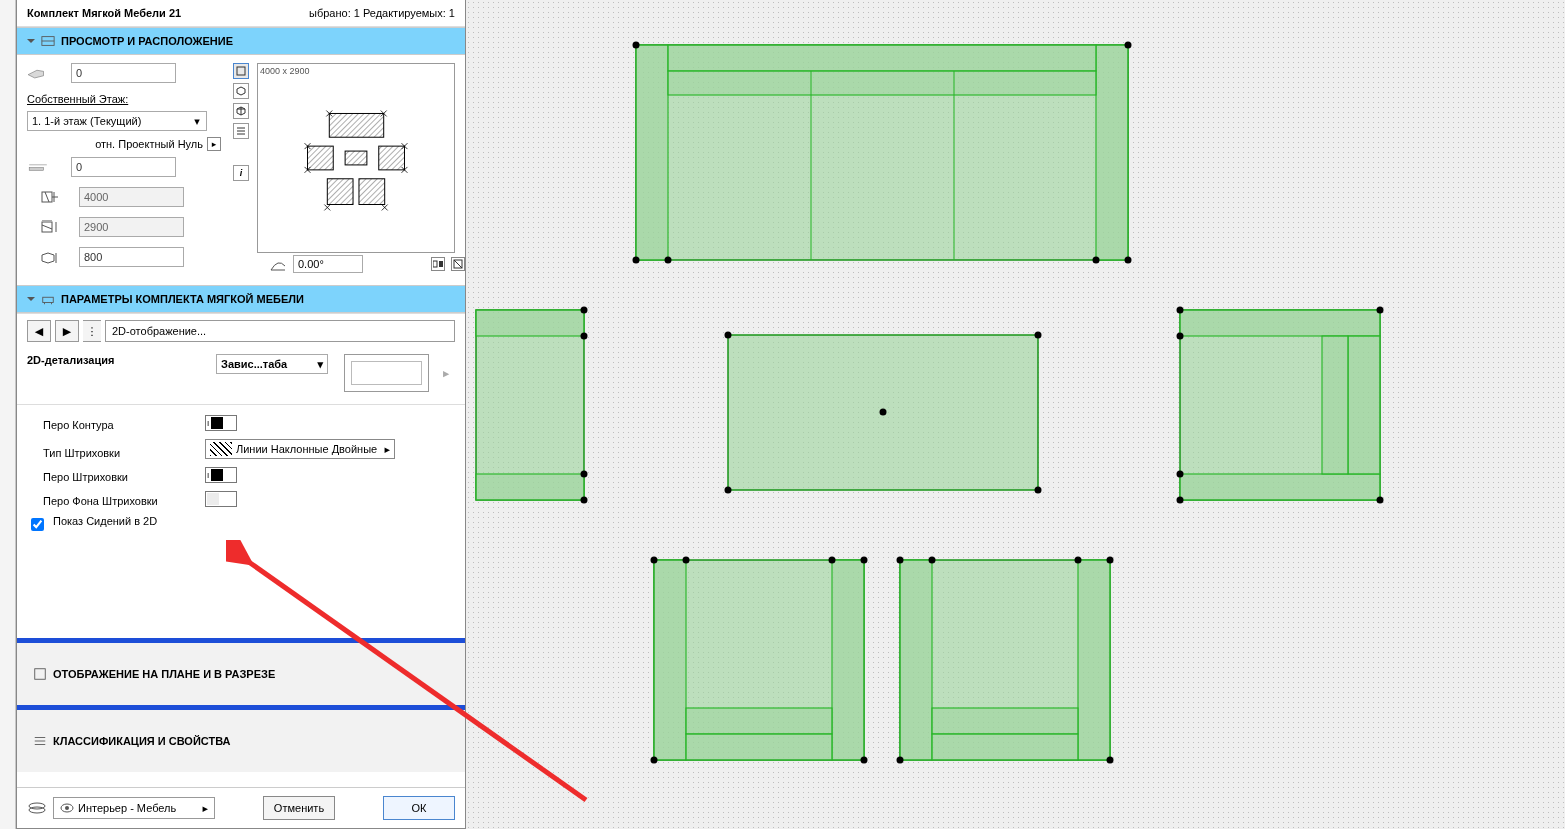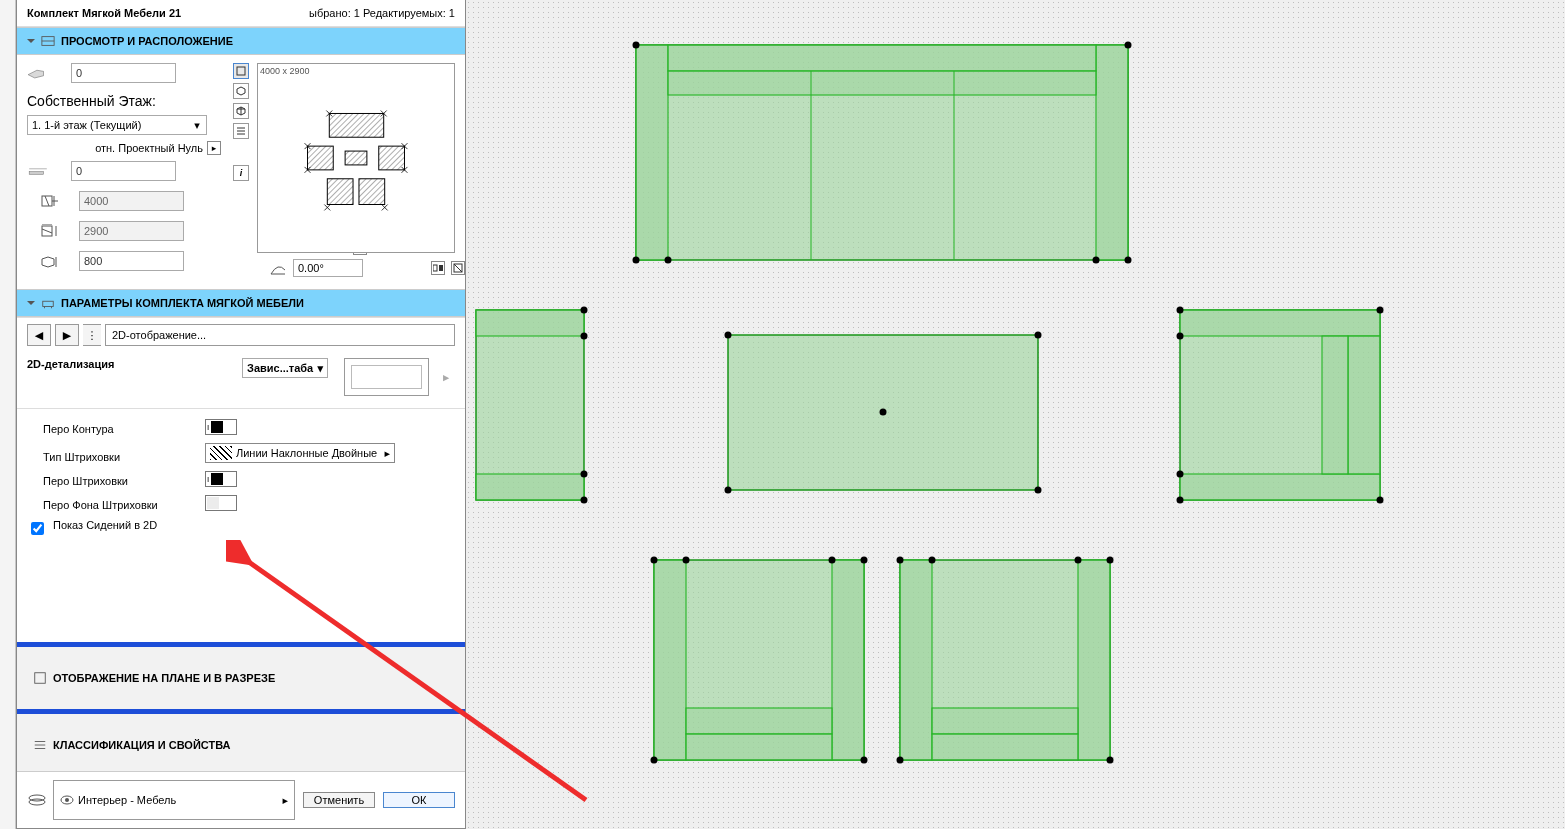--- a/index.html
+++ b/index.html
@@ -65,21 +65,21 @@
   .angle-input { width:70px; border:1px solid #aaa; height:18px; padding:0 4px; }
   .mini-toggle { width:14px; height:14px; border:1px solid #888; display:inline-flex; align-items:center; justify-content:center; font-size:9px;}
   .nav-row {
     display:flex; align-items:center; gap:4px; padding:6px 10px;
     border-top:1px solid #ddd;
   }
   .nav-btn { width:24px; height:22px; border:1px solid #999; background:#f4f4f4; display:flex; align-items:center; justify-content:center;}
   .nav-path-box { flex:1; border:1px solid #999; height:22px; background:#fff; display:flex; align-items:center; padding:0 6px;}
   .param-row { display:flex; gap:8px; padding:6px 10px;font-weight:bold; }
   .param-row .lbl { flex:1; }
-  .select-small { width:86px; height:20px; border:1px solid #aaa; display:flex; align-items:center; padding:0 4px; justify-content:space-between;}
+  .select-small { width:112px; height:20px; border:1px solid #aaa; display:flex; align-items:center; padding:0 4px; justify-content:space-between;}
   .preview-mini { width:85px; height:38px; border:1px solid #999; margin-left:8px; background:#fff; position:relative;}
   .preview-mini::after{content:""; position:absolute; inset:6px; border:1px solid #bbb;}
   .mini-arrow{width:18px; height:38px; display:flex; align-items:center; justify-content:center; color:#aaa;}
   .divider{height:1px; background:#ddd; margin:6px 0;}
   .pen-row { display:flex; align-items:flex-end; gap:2px; padding:4px 10px;margin-left:16px;}
   .pen-row .lbl{ flex:0 0 160px;}
   .pen-pick { width:32px; height:16px; border:1px solid #777; background:#fff; display:flex; align-items:center; padding:1px;}
   .pen-swatch { width:12px; height:12px; background:#000; }
   .pen-pick.empty .pen-swatch{ background:#ececec; }
   .hatch-pick{ width:190px; height:20px; border:1px solid #888; display:flex; align-items:center; gap:4px; padding:0 4px;}
@@ -88,22 +88,22 @@
   .cb-row input{ width:13px; height:13px;}
   .collapsed-group{
     display:flex; align-items:center; gap:6px; padding:24px 10px;
     background:#f2f2f2; border-top:5px solid #1d4ed8; font-weight:bold;
   }
   .footer{
     display:flex; align-items:center; gap:8px; padding:8px 10px;
     border-top:1px solid #ccc;
   }
   .layer-ctrl{ flex:1; display:flex; align-items:center; gap:6px;}
-  .layer-box{ flex:1; height:40px; border:1px solid #999; display:flex; align-items:center; padding:0 6px; gap:4px;}
-  .btn{ min-width:72px; height:16px; border:1px solid #888; background:#f4f4f4;}
+  .layer-box{ flex:1; height:22px; border:1px solid #999; display:flex; align-items:center; padding:0 6px; gap:4px;}
+  .btn{ min-width:72px; height:24px; border:1px solid #888; background:#f4f4f4;margin-left:40px;}
   .btn.primary{ border-color:#4a86cf; background:#eef5ff;}
   .canvas{
     flex:1; position:relative;
     background-color:#efefef;
     background-image: radial-gradient(#bdbdbd 0.8px, transparent 0.8px);
     background-size: 5px 5px;
   }
   .shape{ position:absolute; }
   .shape rect.base{ fill:#9bd39b; fill-opacity:0.6; stroke:#0b8f0b; stroke-width:1.4; }
   .shape rect.sub{  fill:#9bd39b; fill-opacity:0.55; stroke:#24b524; stroke-width:1.1; }
@@ -140,21 +140,21 @@
       <div class="preview-left">
         <div class="row">
           <div class="icon-slot">
             <svg width="36" height="20" viewBox="0 0 40 22">
                 <path d="M2 14 L18 6 L30 8 L30 16 L14 20 Z" fill="#d9d9d9" stroke="#666"></path>
               </svg>
           </div>
           <span style="width:10px"></span>
           <input class="num-input" value="0" style="">
         </div>
-        <div style="font-size:14px;">Собственный Этаж:</div>
+        <div style="font-size:11px;text-decoration:underline;">Собственный Этаж:</div>
         <div class="combo" style="width:180px">
           <span style="flex:1;overflow:hidden;white-space:nowrap;text-overflow:ellipsis;">1. 1-й этаж (Текущий)</span>
           <span class="arrow">▾</span>
         </div>
         <div style="display:flex;align-items:center;gap:4px;justify-content:flex-end;padding-right:6px;">
           <span>отн. Проектный Нуль</span>
           <span class="mini-toggle">▸</span>
         </div>
         <div class="row">
           <div class="icon-slot">

